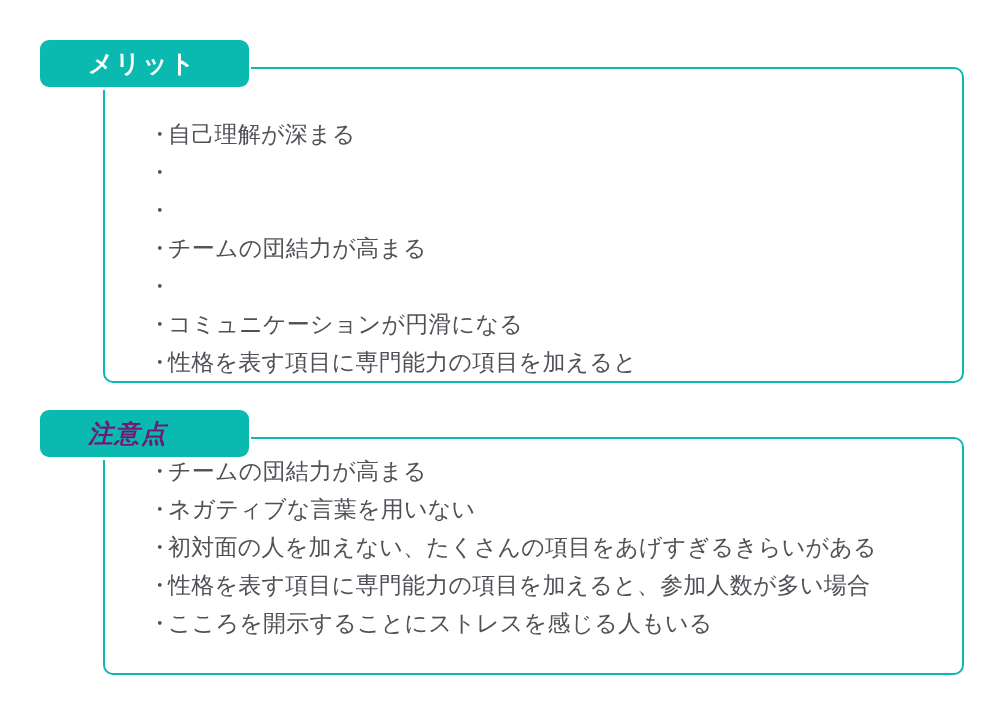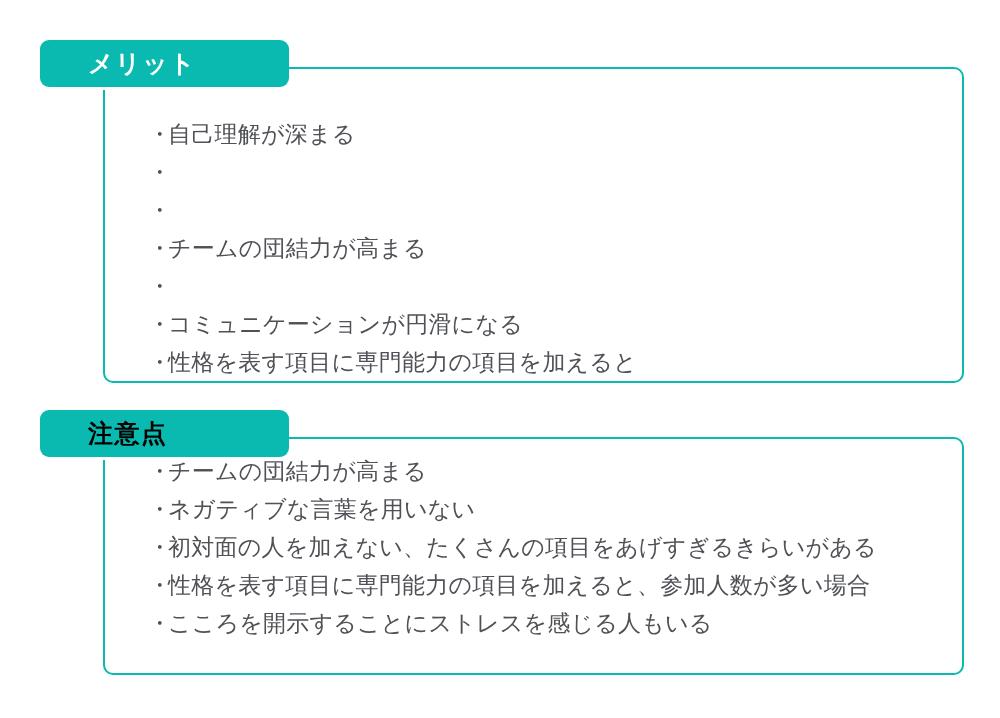--- a/index.html
+++ b/index.html
@@ -35,21 +35,20 @@
   .tab {
     position: absolute;
     left: 0;
     top: 0;
     width: 209px;
     height: 47px;
     border-radius: 9px;
     background: var(--accent, #0ABAB0);
     z-index: 3;
     display: block;
-    padding-left: 40px;
   }
   .tab-label {
     position: absolute;
     left: 48px;
     top: 0;
     height: 47px;
     line-height: 47px;
     color: #ffffff;
     font-size: 25px;
     font-weight: 700;
@@ -159,21 +158,21 @@
         <span class="bullet" style="color: rgb(79, 81, 86);">・</span>
         <span class="item-text">性格を表す項目に専門能力の項目を加えると</span>
       </li>
     </ul>
   </section>
 
   <section class="section" id="section-notes">
     <div class="body-box" id="body-notes" style="background-color: rgb(255, 255, 255);"></div>
     <div class="tab-mask" style="background-color: rgb(255, 255, 255);"></div>
     <div class="tab">
-      <span class="tab-label" style="color: #000000;">注意点</span>
+      <span class="tab-label" style="color: #701a75; font-style: italic;">注意点</span>
     </div>
     <ul class="item-list" id="list-notes">
       <li class="list-item" style="color: rgb(79, 81, 86);">
         <span class="bullet" style="color: rgb(79, 81, 86);">・</span>
         <span class="item-text">チームの団結力が高まる</span>
       </li>
       <li class="list-item" style="color: rgb(79, 81, 86);">
         <span class="bullet" style="color: rgb(79, 81, 86);">・</span>
         <span class="item-text">ネガティブな言葉を用いない</span>
       </li>

